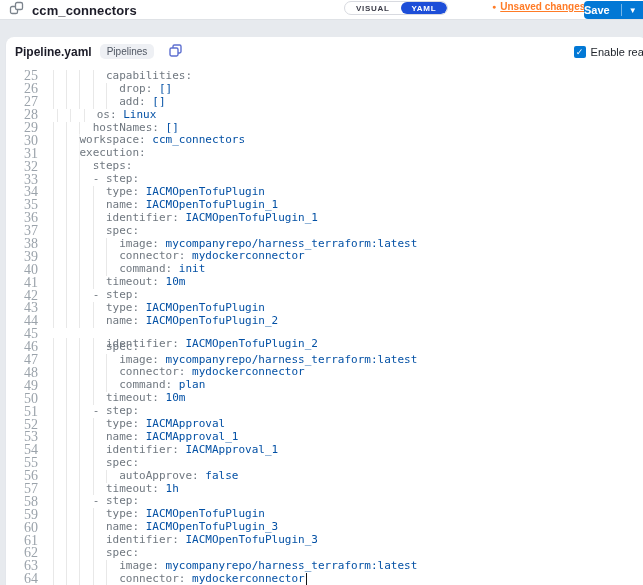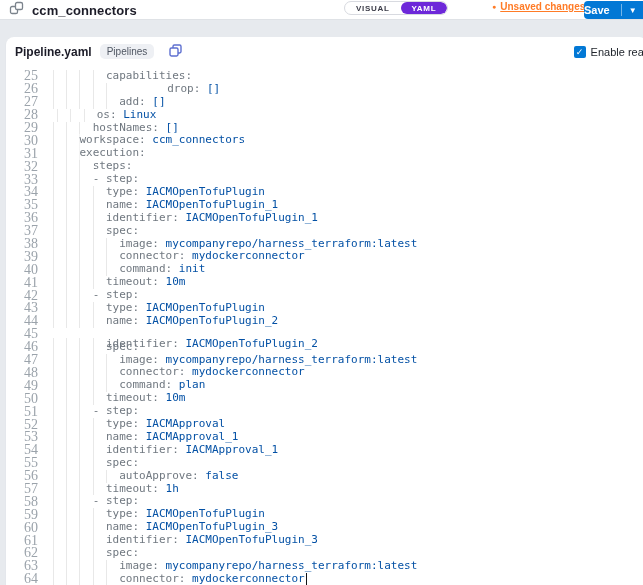--- a/index.html
+++ b/index.html
@@ -9,21 +9,21 @@
 
   
   .app-header { position:absolute; top:0; left:0; width:100%; height:20px; background:#fff;
     border-bottom:1px solid #dfe2e6; }
   .hdr-left { position:absolute; left:9px; top:1px; display:flex; align-items:center; gap:8px; }
   .page-title { font-size:13px; font-weight:700; color:#1c1c28; letter-spacing:.1px; }
   .view-toggle { position:absolute; left:344px; top:1px; height:14px; display:flex; align-items:center;
     border:1px solid #d8dae0; border-radius:9px; background:#fff; overflow:hidden; }
   .seg { height:100%; display:flex; align-items:center; padding:0 11px; font-size:8px; font-weight:700;
     letter-spacing:.7px; color:#3b3c48; cursor:pointer; }
-  .seg.active { background:#6d28d9; color:#fff; border-radius:9px; }
+  .seg.active { background:#1d4ed8; color:#fff; border-radius:9px; }
   .unsaved { position:absolute; left:492px; top:1px; display:flex; align-items:center; gap:4px;
     color:#ff7b26; font-size:10px; font-weight:600; cursor:pointer; }
   .unsaved .dot { font-size:7px; line-height:1; }
   .unsaved .txt { text-decoration:underline; }
   .save-btn { position:absolute; left:584px; top:1px; height:18px; width:80px; background:#0278d5;
     border:none; border-radius:4px; color:#fff; display:flex; align-items:center; cursor:pointer; }
   .save-btn .lbl { padding:0 11px 0 0; font-size:11px; font-weight:600; }
   .save-btn .div { width:1px; height:12px; background:rgba(255,255,255,.45); }
   .save-btn .chev { width:22px; text-align:center; font-size:8px; }
 
@@ -110,21 +110,21 @@
     </div>
 
     <div class="editor">
       <div id="code-lines">
           <div class="code-line">
             <span class="ln">25</span>
             <pre class="code-text" style="background-size: 53px 100%;"><span>        </span><span class="tok-key">capabilities:</span></pre>
           </div>
           <div class="code-line">
             <span class="ln">26</span>
-            <pre class="code-text" style="background-size: 66.25px 100%; padding-left: 48px;"><span>          </span><span class="tok-key">drop:</span><span class="tok-val"> []</span></pre>
+            <pre class="code-text" style="background-size: 66.25px 100%;"><span>          </span><span class="tok-key">drop:</span><span class="tok-val"> []</span></pre>
           </div>
           <div class="code-line">
             <span class="ln">27</span>
             <pre class="code-text" style="background-size: 66.25px 100%;"><span>          </span><span class="tok-key">add:</span><span class="tok-val"> []</span></pre>
           </div>
           <div class="code-line">
             <span class="ln">28</span>
             <pre class="code-text" style="background-size: 39.75px 100%; margin-left: 19px;"><span>      </span><span class="tok-key">os:</span><span class="tok-val"> Linux</span></pre>
           </div>
           <div class="code-line">

